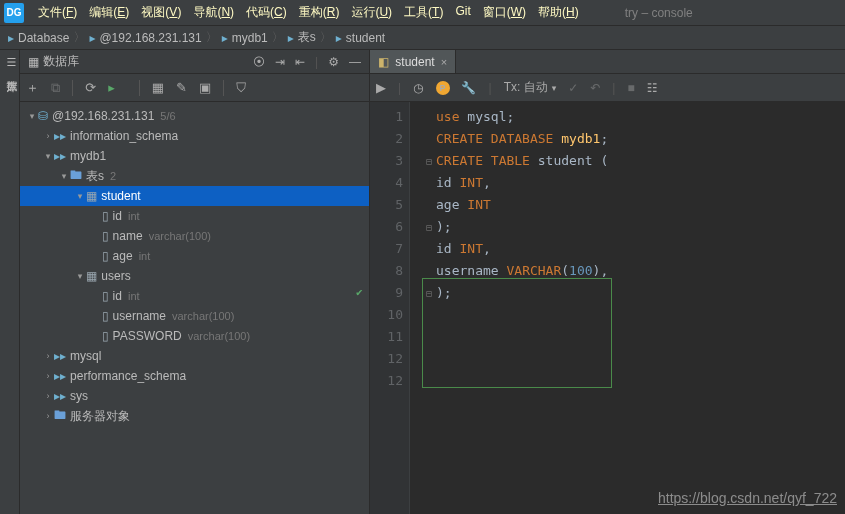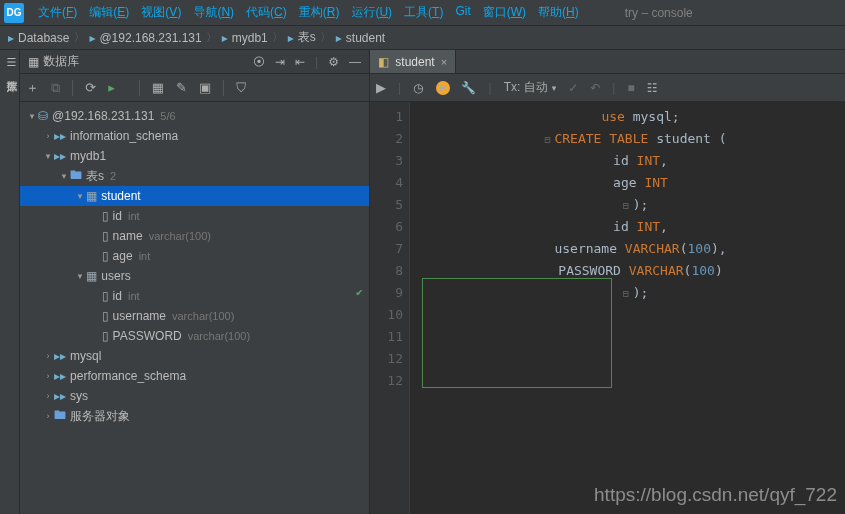--- a/index.html
+++ b/index.html
@@ -28,21 +28,21 @@
     font-size: 10px;
     font-weight: bold;
     display: flex;
     align-items: center;
     justify-content: center;
     border-radius: 2px;
     margin-right: 8px;
   }
   .menu-item {
     padding: 2px 6px;
-    color: #0ea5e9;
+    color: #fef9c3;
     cursor: default;
   }
   .menu-item .mn { text-decoration: underline; }
   .title-text { margin-left: 40px; color: #808080; }
   .breadcrumb-bar {
     height: 24px;
     background: #3c3f41;
     display: flex;
     align-items: center;
     padding: 0 8px;
@@ -137,37 +137,38 @@
     gap: 12px;
     border-bottom: 1px solid #2b2b2b;
   }
   .run-btn { color: #59a869; font-size: 13px; }
   .circle-icon { width: 14px; height: 14px; border-radius: 50%; background: #f0a732; display: inline-flex; align-items: center; justify-content: center; font-size: 9px; color: #2b2b2b; font-weight: bold; }
   .editor-toolbar span { color: #aaa; }
   .editor-body { flex: 1; display: flex; background: #2b2b2b; font-family: Consolas, monospace; font-size: 13px; }
   .gutter { width: 40px; background: #313335; text-align: right; padding: 4px 6px 0 0; color: #606366; line-height: 22px; border-right: 1px solid #3c3f41; position: relative; }
   .gutter-line { position: relative; height: 22px; }
   .gutter-check { position: absolute; left: -14px; color: #59a869; font-size: 11px; }
-  .code { flex: 1; padding: 4px 0 0 16px; line-height: 22px; position: relative; text-align: center; }
+  .code { flex: 1; padding: 4px 0 0 16px; line-height: 22px; position: relative; }
   .code-line { height: 22px; }
   .kw { color: #cc7832; }
   .id { color: #a9b7c6; }
   .tn { color: #ffc66d; }
   .num { color: #6897bb; }
   .pn { color: #a9b7c6; }
   .fold { color: #666; margin-right: 4px; font-size: 10px; }
   .green-box { position: absolute; border: 1px solid #4a8a4a; pointer-events: none; }
   
   .watermark {
     position: absolute;
     right: 8px;
     bottom: 8px;
     color: rgba(220,220,220,0.55);
-    font-size: 19px;
+    font-size: 14px;
     font-family: Arial, sans-serif;
+    text-decoration: underline;
   }
 </style>
 </head>
 <body>
 
 <div class="title-bar">
   <div class="app-logo">DG</div>
   <div id="menu-host" style="display:flex;">
       <div class="menu-item">文件(<span class="mn">F</span>)</div>
       <div class="menu-item">编辑(<span class="mn">E</span>)</div>
@@ -360,26 +361,26 @@
           <div class="gutter-line">8</div>
           <div class="gutter-line"><span class="gutter-check">✔</span>9</div>
           <div class="gutter-line">10</div>
           <div class="gutter-line">11</div>
           <div class="gutter-line">12</div>
           <div class="gutter-line">12</div>
         </div>
       <div class="code" id="code-host">
         <div class="green-box" style="top:176px; left:12px; width:190px; height:110px;"></div>
       <div class="code-line"><span class="fold" style="visibility:hidden">⊟</span><span class="kw">use </span><span class="id">mysql</span><span class="pn">;</span></div>
+          <div class="code-line"><span class="fold" style="visibility:hidden">⊟</span><span class="kw">CREATE DATABASE </span><span class="tn">mydb1</span><span class="pn">;</span></div>
           <div class="code-line"><span class="fold">⊟</span><span class="kw">CREATE TABLE </span><span class="id">student</span><span class="pn"> (</span></div>
           <div class="code-line"><span class="fold" style="visibility:hidden">⊟</span><span class="id">id </span><span class="kw">INT</span><span class="pn">,</span></div>
           <div class="code-line"><span class="fold" style="visibility:hidden">⊟</span><span class="id">age </span><span class="kw">INT</span></div>
           <div class="code-line"><span class="fold">⊟</span><span class="pn">)</span><span class="pn">;</span></div>
           <div class="code-line"><span class="fold" style="visibility:hidden">⊟</span><span class="id">id </span><span class="kw">INT</span><span class="pn">,</span></div>
           <div class="code-line"><span class="fold" style="visibility:hidden">⊟</span><span class="id">username </span><span class="kw">VARCHAR</span><span class="pn">(</span><span class="num">100</span><span class="pn">)</span><span class="pn">,</span></div>
-          <div class="code-line"><span class="fold" style="visibility:hidden">⊟</span><span class="id">PASSWORD </span><span class="kw">VARCHAR</span><span class="pn">(</span><span class="num">100</span><span class="pn">)</span></div>
           <div class="code-line"><span class="fold">⊟</span><span class="pn">)</span><span class="pn">;</span></div>
         </div>
     </div>
   </div>
 </div>
 
 <div class="watermark">https://blog.csdn.net/qyf_722</div>
 
 </body></html>

